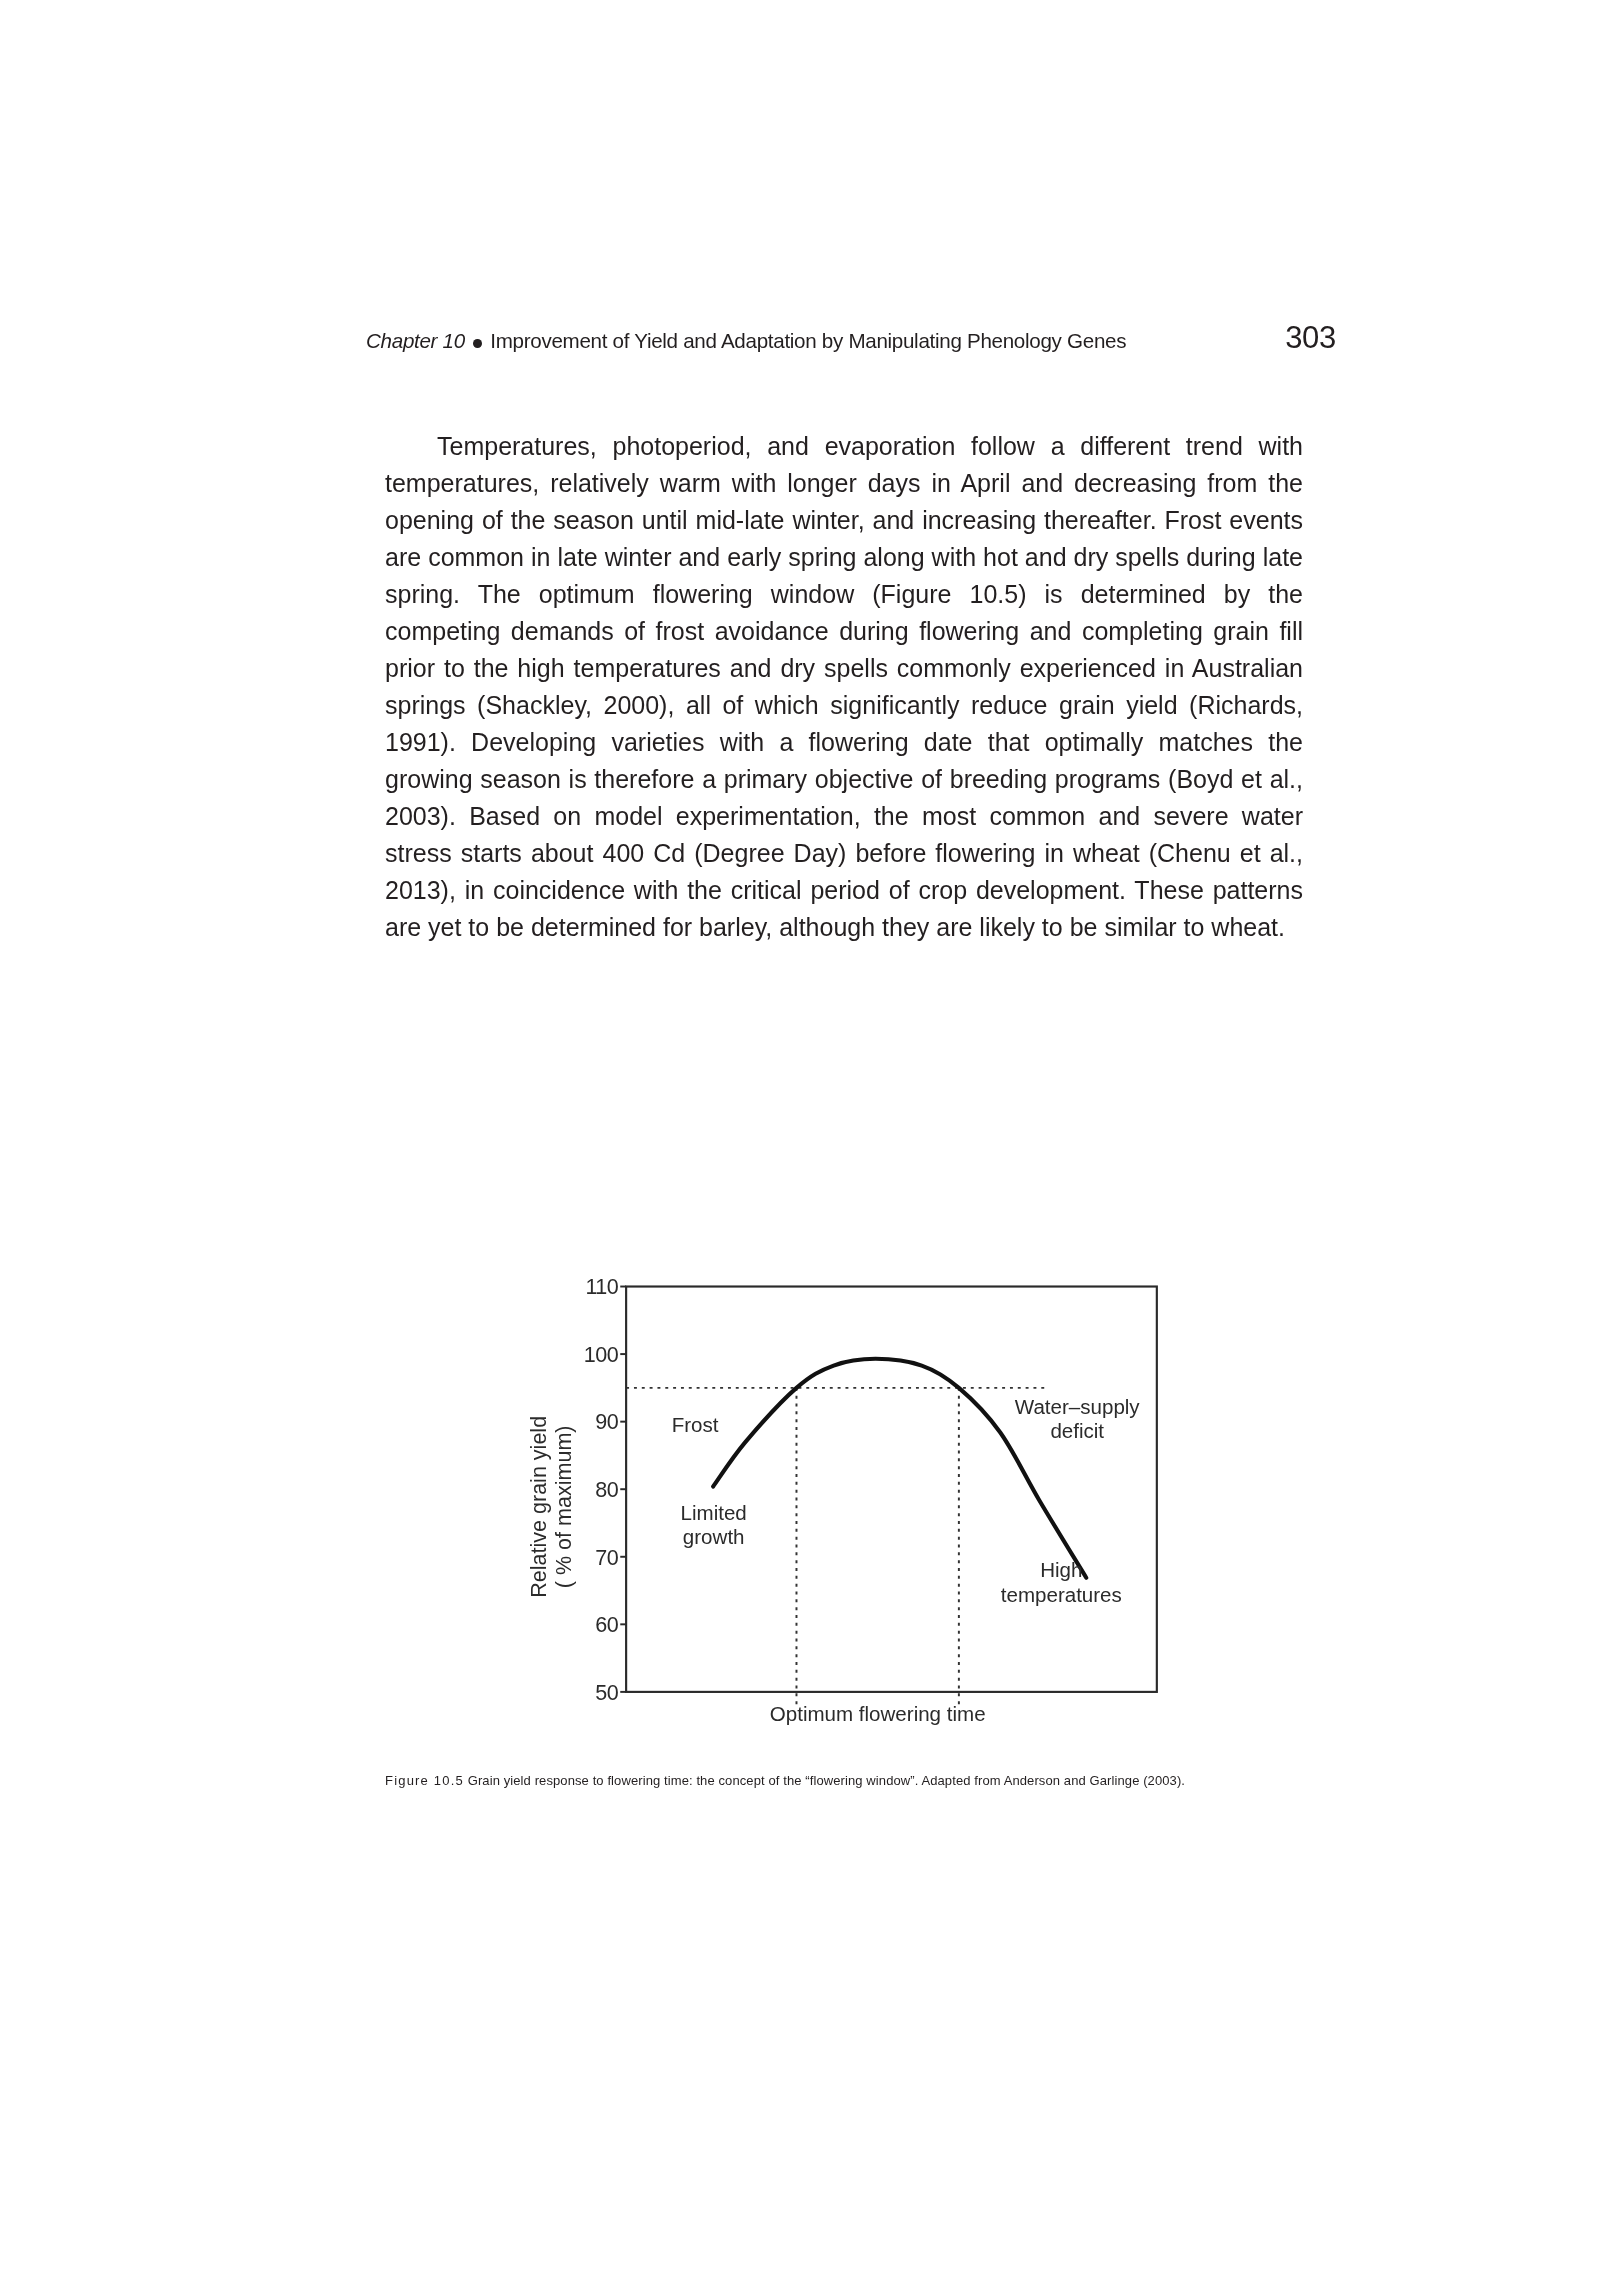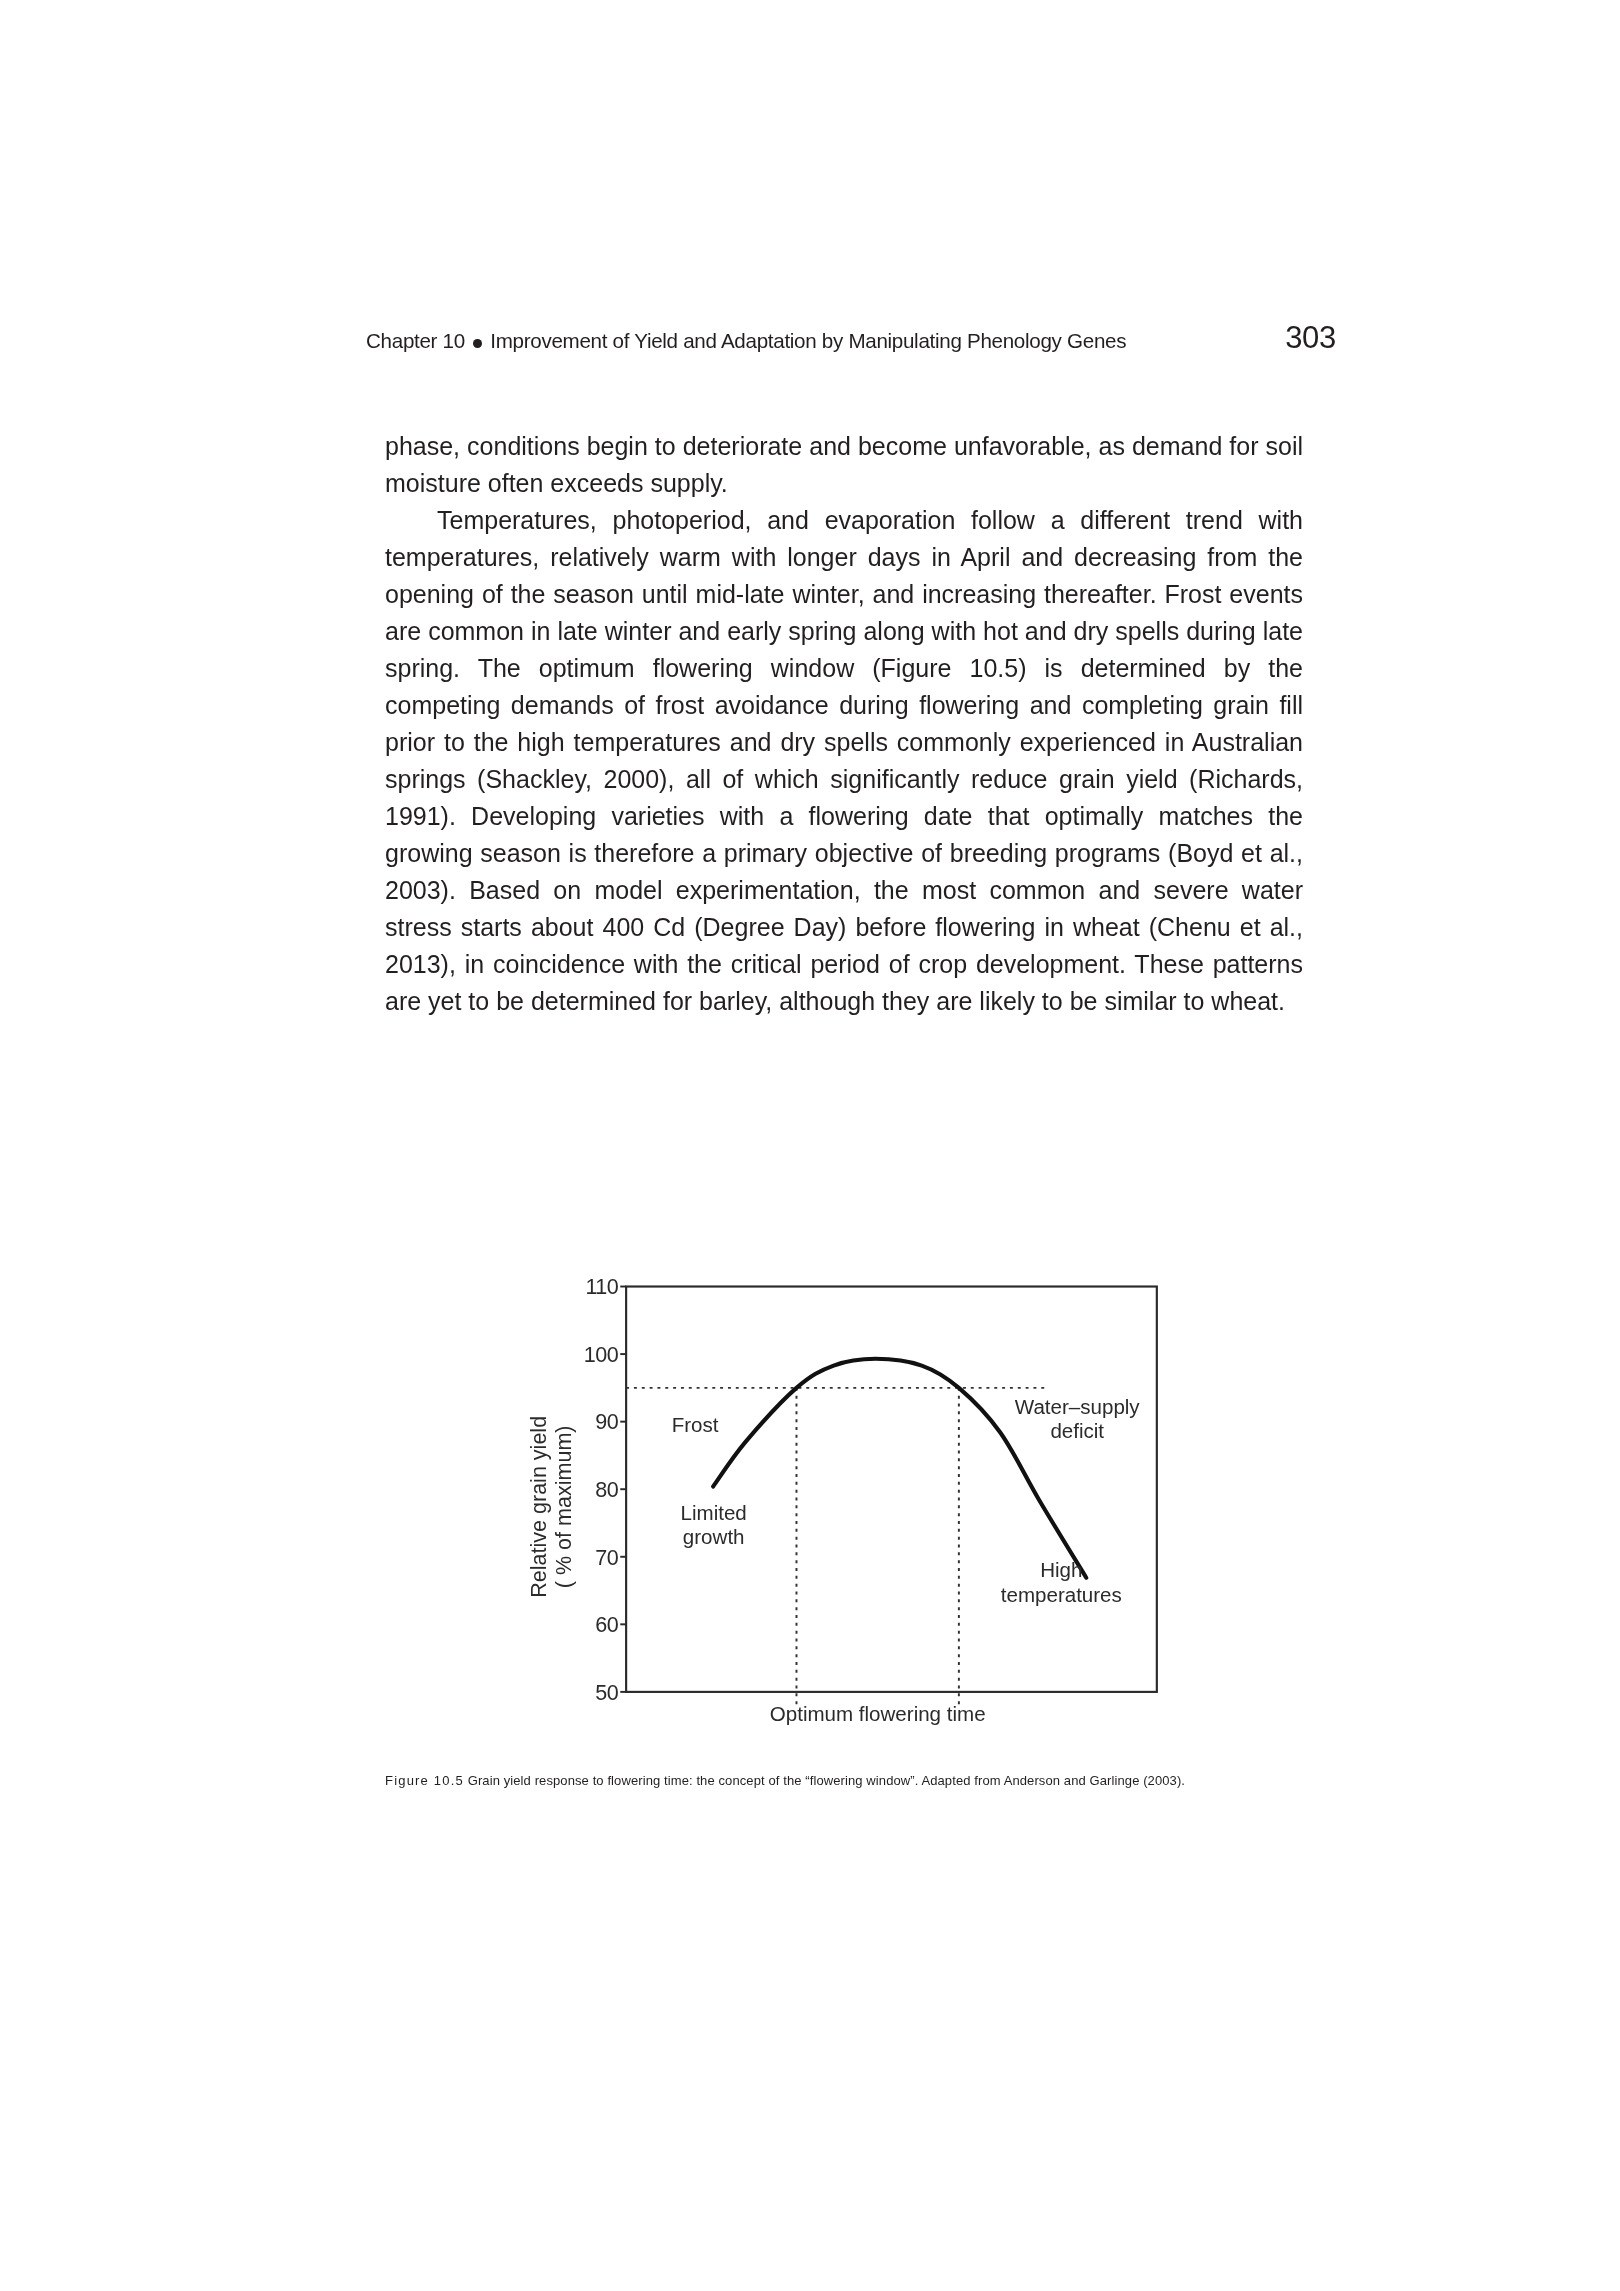--- a/index.html
+++ b/index.html
@@ -1,18 +1,18 @@
 <!DOCTYPE html>
 <html><head>
 <meta charset="utf-8">
 <style>
   html, body { margin: 0; padding: 0; background: #ffffff; }
   body { width: 1620px; height: 2292px; position: relative; overflow: hidden; color: #231f20; font-family: "Liberation Sans", sans-serif; }
   .running-head { position: absolute; left: 366px; top: 320px; width: 970px; height: 29px; font-size: 20.6px; display: flex; align-items: baseline; letter-spacing: -0.3px; }
-  .running-head .chapter { }
+  .running-head .chapter { font-style: italic; }
   .running-head .bullet { display: inline-block; width: 8.8px; height: 8.8px; background: #231f20; border-radius: 50%; margin: 0 8.8px 2px 7.8px; }
   .running-head .title { flex: 0 0 auto; text-align: center; }
   .running-head .page-num { margin-left: auto; font-size: 31px; }
   .body-text { position: absolute; left: 385px; top: 428px; width: 918px; font-size: 25px; line-height: 37px; text-align: justify; }
   .body-text p { margin: 0; }
   .body-text p.indent { text-indent: 52px; }
   .figure { position: absolute; left: 510px; top: 1264px; width: 667px; height: 470px; }
   .figure svg { width: 667px; height: 470px; display: block; }
   .axis-text { font-family: "Liberation Sans", sans-serif; fill: #2b2b2b; }
   .caption { position: absolute; left: 385px; top: 1753px; width: 918px; font-size: 13px; line-height: 23.5px; letter-spacing: 0.1px; margin-top: 16px; }
@@ -22,21 +22,20 @@
 <body>
 
 <div class="running-head">
   <span class="chapter">Chapter 10</span>
   <span class="bullet"></span>
   <span class="title">Improvement of Yield and Adaptation by Manipulating Phenology Genes</span>
   <span class="page-num">303</span>
 </div>
 
 <div class="body-text">
-  <p>phase, conditions begin to deteriorate and become unfavorable, as demand for soil moisture often exceeds supply.</p>
   <p class="indent">Temperatures, photoperiod, and evaporation follow a different trend with temperatures, relatively warm with longer days in April and decreasing from the opening of the season until mid-late winter, and increasing thereafter. Frost events are common in late winter and early spring along with hot and dry spells during late spring. The optimum flowering window (Figure 10.5) is determined by the competing demands of frost avoidance during flowering and completing grain fill prior to the high temperatures and dry spells commonly experienced in Australian springs (Shackley, 2000), all of which significantly reduce grain yield (Richards, 1991). Developing varieties with a flowering date that optimally matches the growing season is therefore a primary objective of breeding programs (Boyd et al., 2003). Based on model experimentation, the most common and severe water stress starts about 400 Cd (Degree Day) before flowering in wheat (Chenu et al., 2013), in coincidence with the critical period of crop development. These patterns are yet to be determined for barley, although they are likely to be similar to wheat.</p>
 </div>
 
 <div class="figure">
   <svg id="chart" viewBox="0 0 680 480" xmlns="http://www.w3.org/2000/svg">
     <g id="ref-layer">
         <line x1="118" x2="549.974" y1="126.5" y2="126.5" stroke="#333" stroke-width="2" stroke-dasharray="3 5"></line>
         <line x1="291.98199999999997" x2="291.98199999999997" y1="126.5" y2="450.8" stroke="#333" stroke-width="2" stroke-dasharray="3 5"></line>
         <line x1="457.834" x2="457.834" y1="126.5" y2="450.8" stroke="#333" stroke-width="2" stroke-dasharray="3 5"></line>
       </g>

